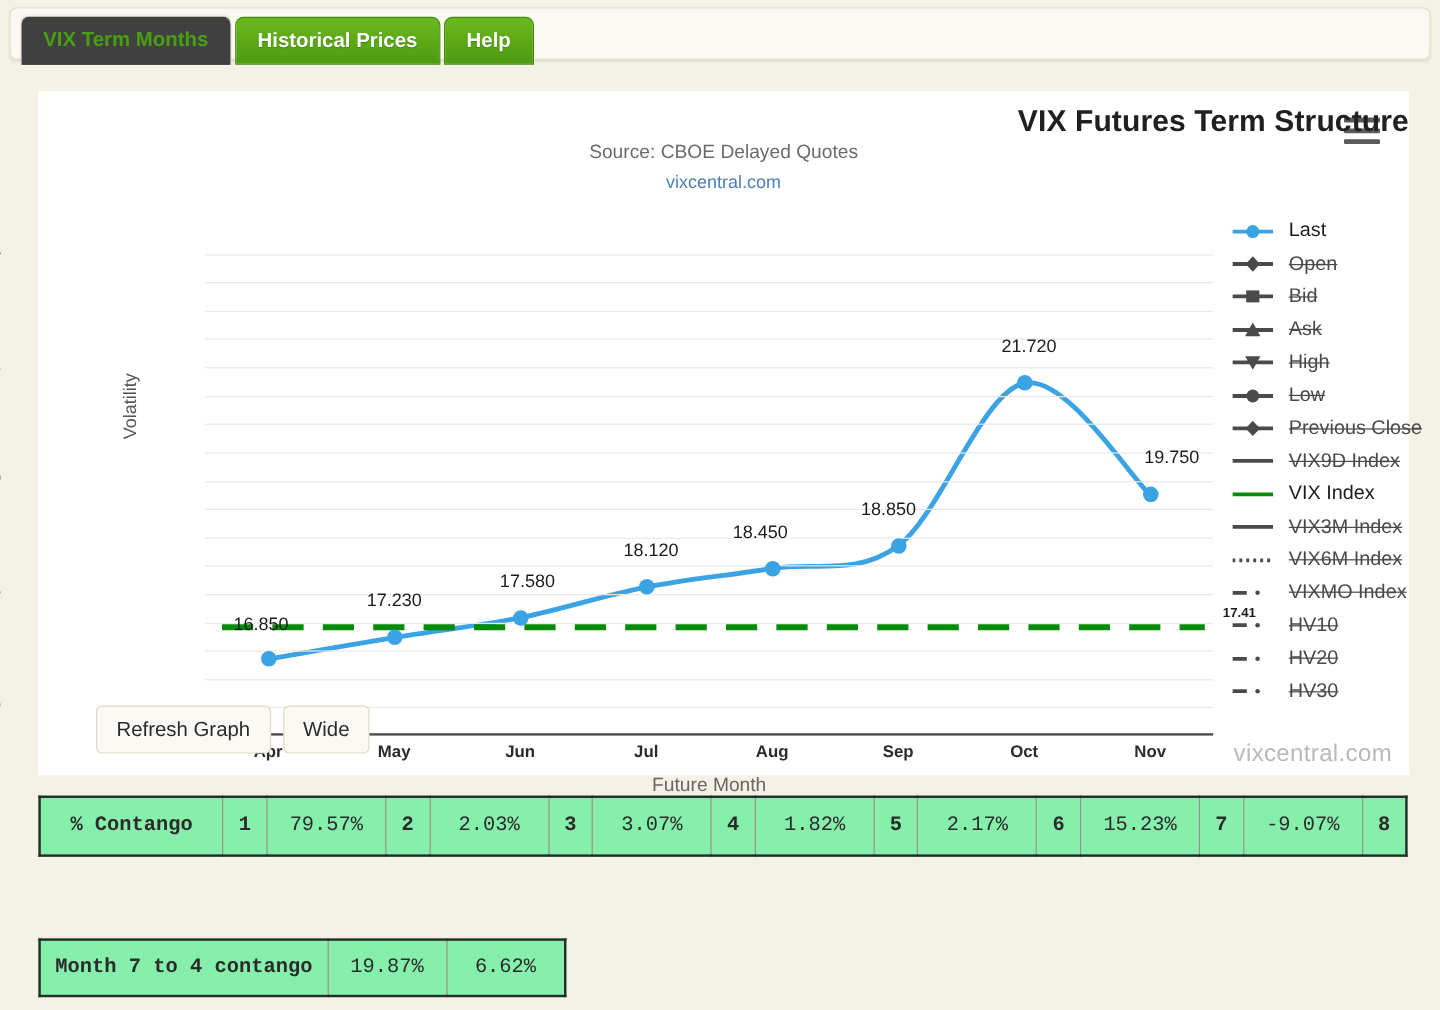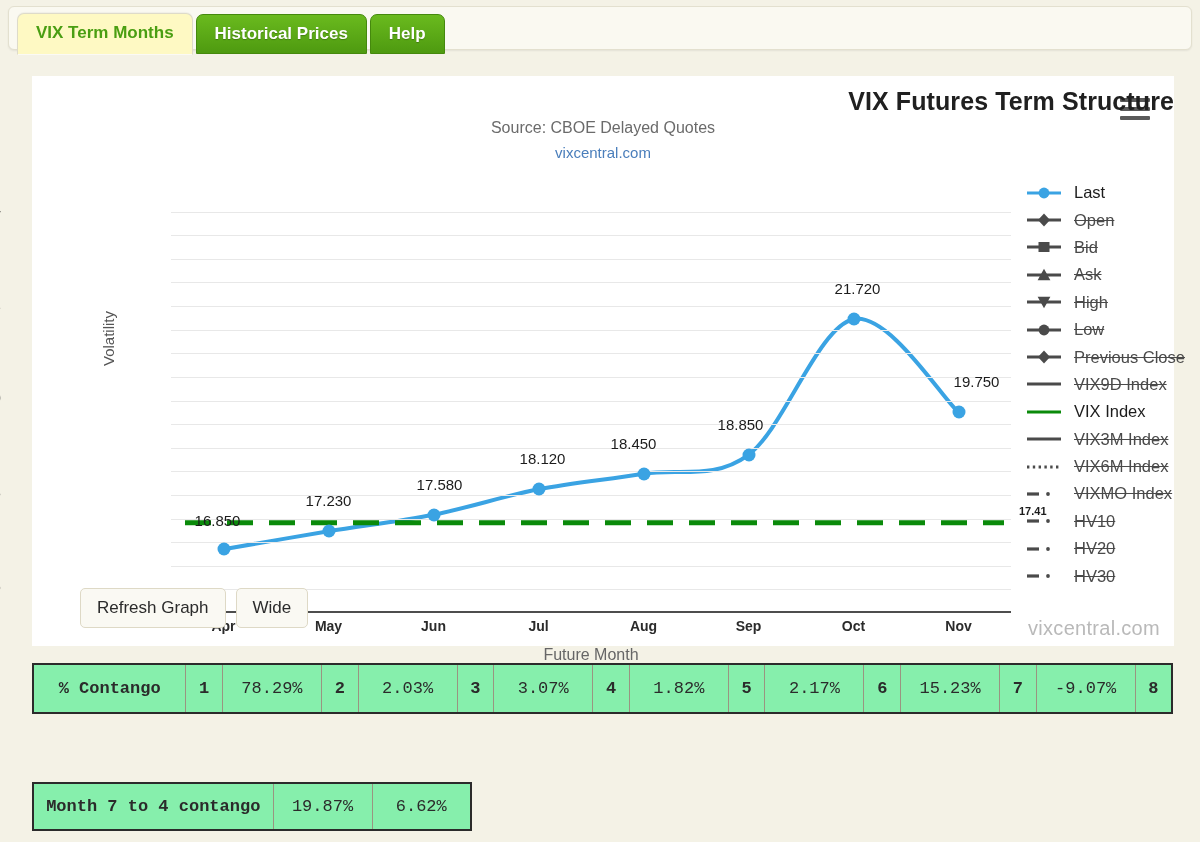--- a/index.html
+++ b/index.html
@@ -24,21 +24,21 @@
   .tab {
     font-size: 17px; font-weight: bold;
     padding: 10px 18px 11px 18px;
     border-radius: 7px 7px 0 0;
     line-height: 1;
     cursor: pointer;
     white-space: nowrap;
     border: 1px solid transparent;
   }
   .tab.active {
-    background: #fef9c3;
+    background: #404040;
     color: #4a9e12;
     border: 1px solid #dedbc9;
     border-bottom-color: #fbfaf4;
     box-shadow: 0 -1px 1px rgba(0,0,0,.04);
     padding-bottom: 13px;
     margin-bottom: -1px;
   }
   .tab.green {
     background: linear-gradient(180deg, #6aba1e 0%, #4e9a10 100%);
     color: #ffffff;
@@ -389,21 +389,21 @@
   </div>
 
   <div class="watermark">vixcentral.com</div>
 </div>
 
 <table class="tbl" id="contango-table">
   <tbody id="contango-body">
       <tr>
         <td class="rowhead">% Contango</td>
         <td class="idx">1</td>
-        <td class="val">78.29%</td>
+        <td class="val">79.57%</td>
         <td class="idx">2</td>
         <td class="val">2.03%</td>
         <td class="idx">3</td>
         <td class="val">3.07%</td>
         <td class="idx">4</td>
         <td class="val">1.82%</td>
         <td class="idx">5</td>
         <td class="val">2.17%</td>
         <td class="idx">6</td>
         <td class="val">15.23%</td>

